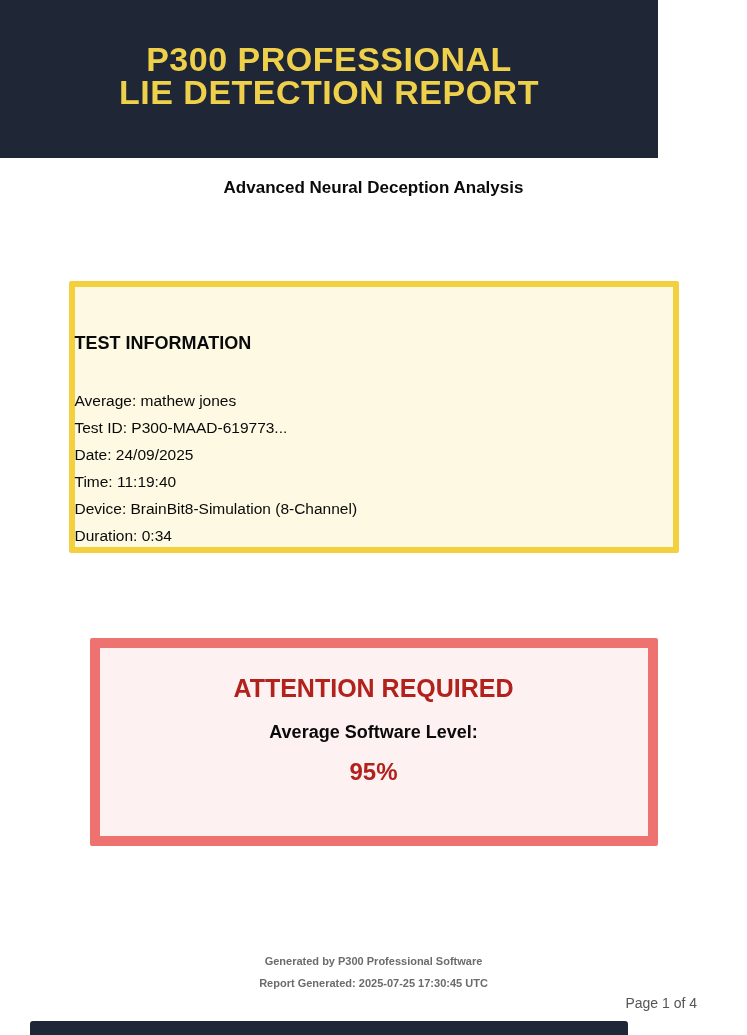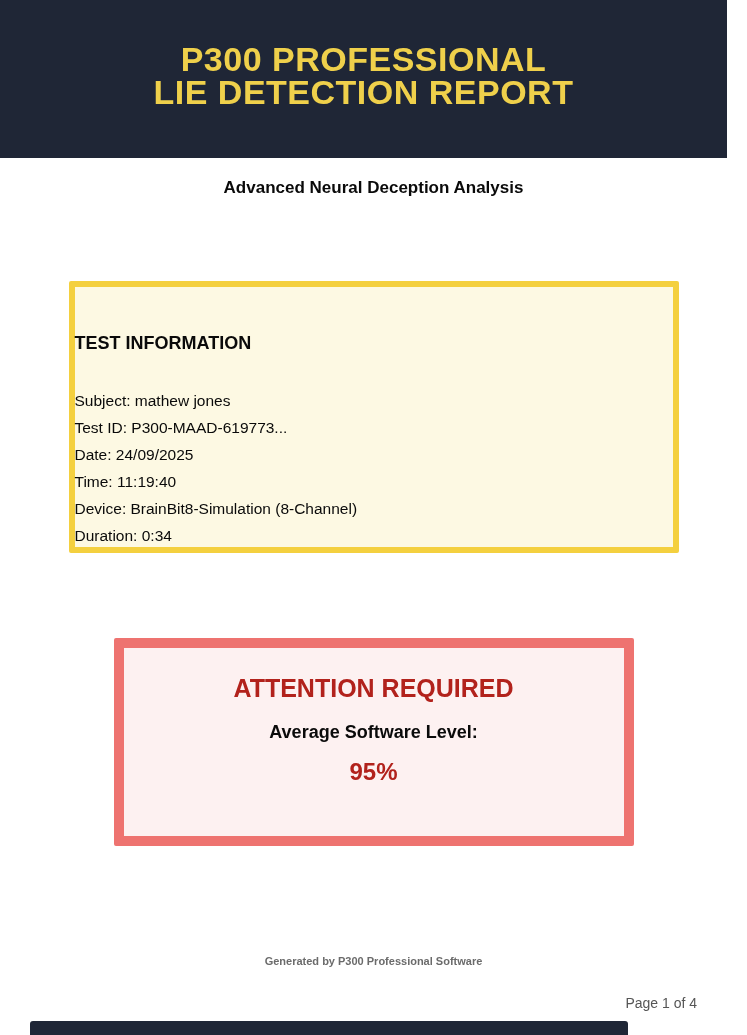--- a/index.html
+++ b/index.html
@@ -14,21 +14,21 @@
   }
   *{margin:0;padding:0;box-sizing:border-box;}
   html,body{background:#ffffff;}
   body{
     width:747px;height:1035px;
     position:relative;overflow:hidden;
     font-family:"Liberation Sans", sans-serif;
     color:#111111;
   }
   .report-header{
-    width:727px;height:158px;
+    width:658px;height:158px;
     background:var(--header-bg,#1F2636);
     display:flex;flex-direction:column;justify-content:center;align-items:center;
     padding-bottom:6px;
   }
   .report-title{
     color:var(--title-yellow,#EFD04B);
     font-size:34px;font-weight:bold;
     line-height:33px;text-align:center;
     letter-spacing:0.5px;
   }
@@ -47,21 +47,21 @@
   }
   .info-box-title{
     font-size:18px;font-weight:bold;color:#0a0a0a;
     margin-bottom:33px;
   }
   .info-line{
     font-size:15.5px;color:#0a0a0a;
     line-height:27px;
   }
   .alert-box{
-    width:520px;height:208px;
+    width:568px;height:208px;
     margin:85px auto 0 auto;
     background:var(--alert-bg,#FDF1F1);
     border:10px solid var(--alert-border,#EE7370);
     border-radius:2px;
     padding-top:26px;
     text-align:center;
   }
   .alert-title{
     font-size:25px;font-weight:bold;
     color:var(--alert-red,#B2221C);
@@ -104,35 +104,36 @@
     <div class="report-title">
       <div>P300 PROFESSIONAL</div>
       <div>LIE DETECTION REPORT</div>
     </div>
   </div>
 
   <div class="subtitle">Advanced Neural Deception Analysis</div>
 
   <div class="info-box">
     <div class="info-box-title">TEST INFORMATION</div>
-    <div class="info-line">Subject: mathew jones</div>
+    <div class="info-line">Average: mathew jones</div>
     <div class="info-line">Test ID: P300-MAAD-619773...</div>
     <div class="info-line">Date: 24/09/2025</div>
     <div class="info-line">Time: 11:19:40</div>
     <div class="info-line">Device: BrainBit8-Simulation (8-Channel)</div>
     <div class="info-line">Duration: 0:34</div>
   </div>
 
   <div class="alert-box">
     <div class="alert-title">ATTENTION REQUIRED</div>
     <div class="alert-label">Average Software Level:</div>
     <div class="alert-value">95%</div>
   </div>
 
   <div class="report-footer">
     <div>Generated by P300 Professional Software</div>
+    <div>Report Generated: 2025-07-25 17:30:45 UTC</div>
   </div>
 
   <div class="page-number">Page 1 of 4</div>
 
   <div class="next-page-bar"></div>
 
 </div>
 
 </body></html>

